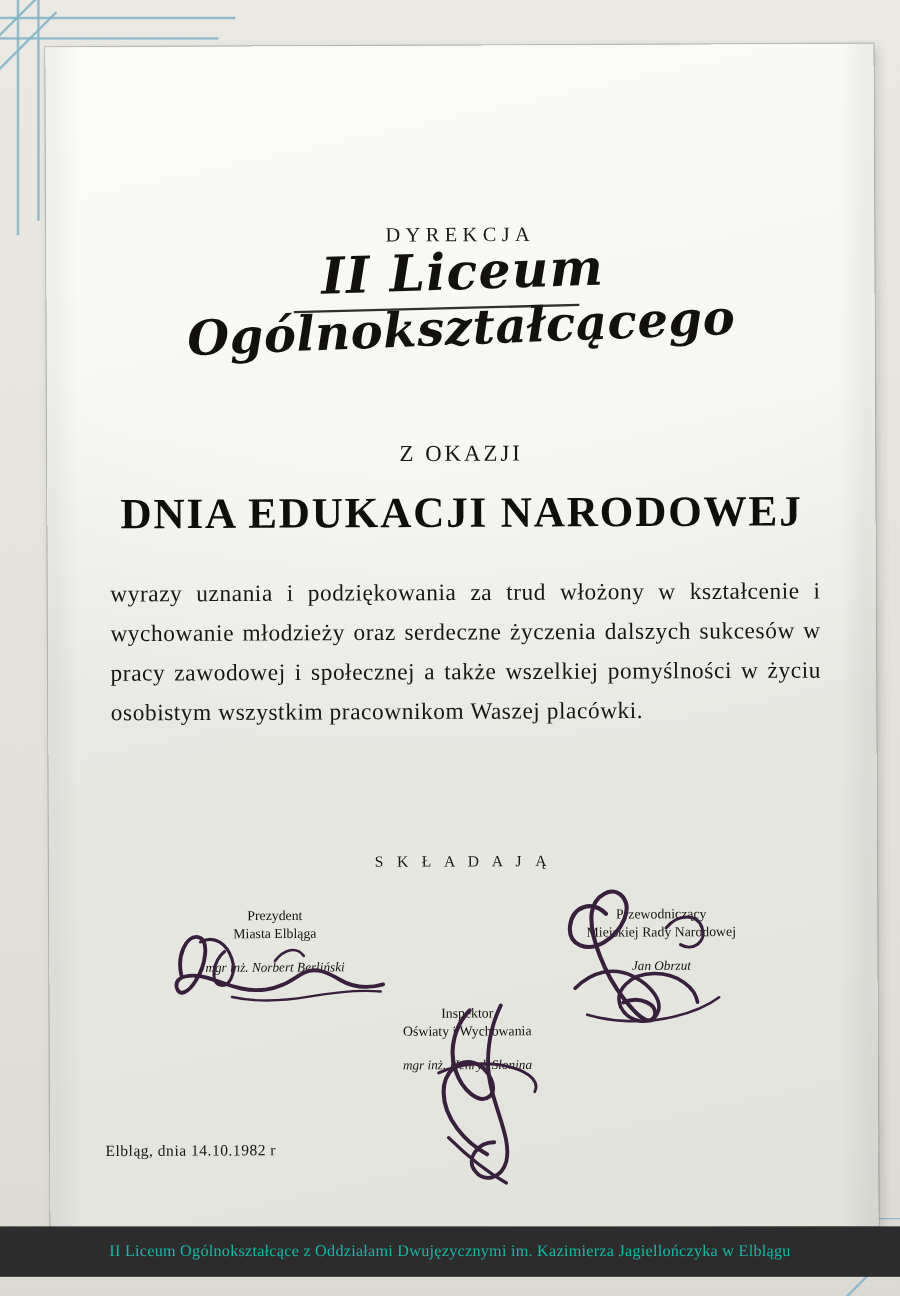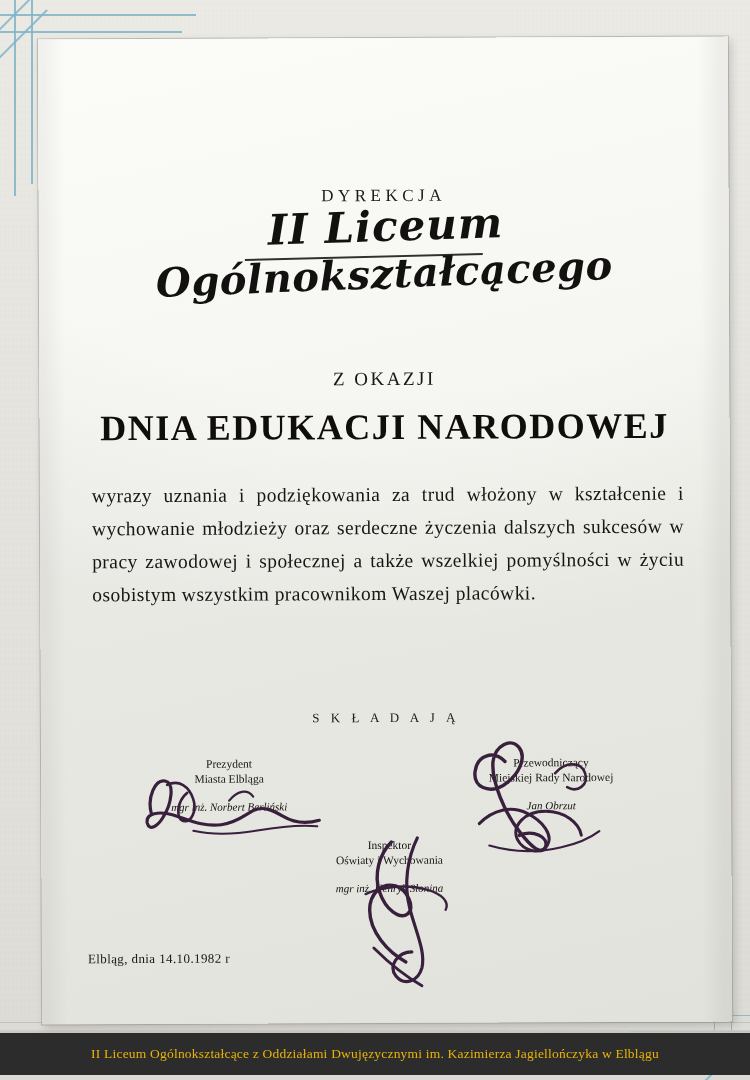--- a/index.html
+++ b/index.html
@@ -252,24 +252,24 @@
     left: 46px;
     top: 912px;
     font-size: 13px;
     letter-spacing: .4px;
     color: #1a1815;
   }
 
   
   .caption-bar {
     position: absolute;
-    left: 0; right: 0; bottom: 5px;
+    left: 0; right: 0; bottom: 16px;
     height: 42px;
     background: #2c2c2c;
-    color: #eab308;
+    color: #14b8a6;
     display: flex;
     align-items: center;
     justify-content: center;
     font-family: "Liberation Serif", serif;
     font-size: 13.5px;
     letter-spacing: .2px;
   }
 
   
   .speck {

